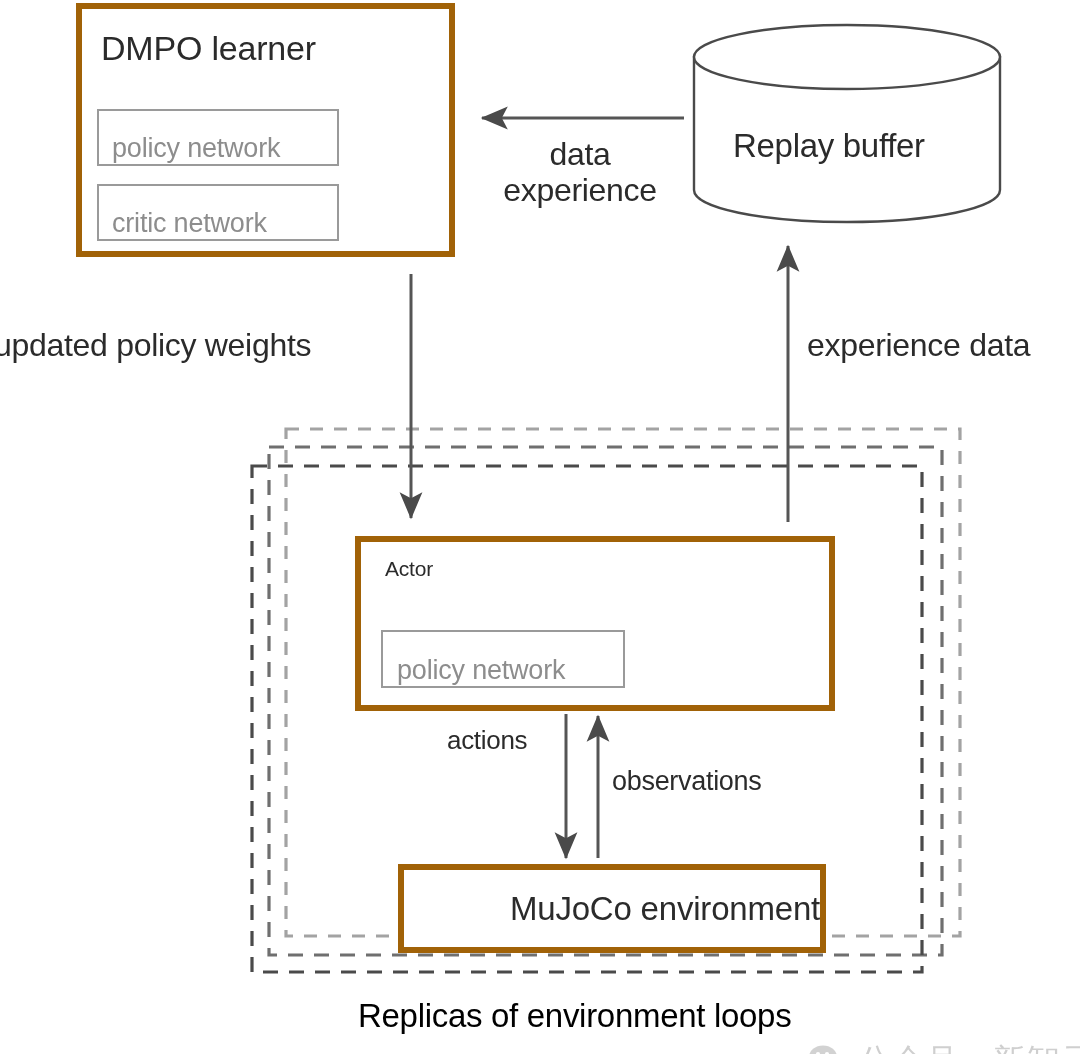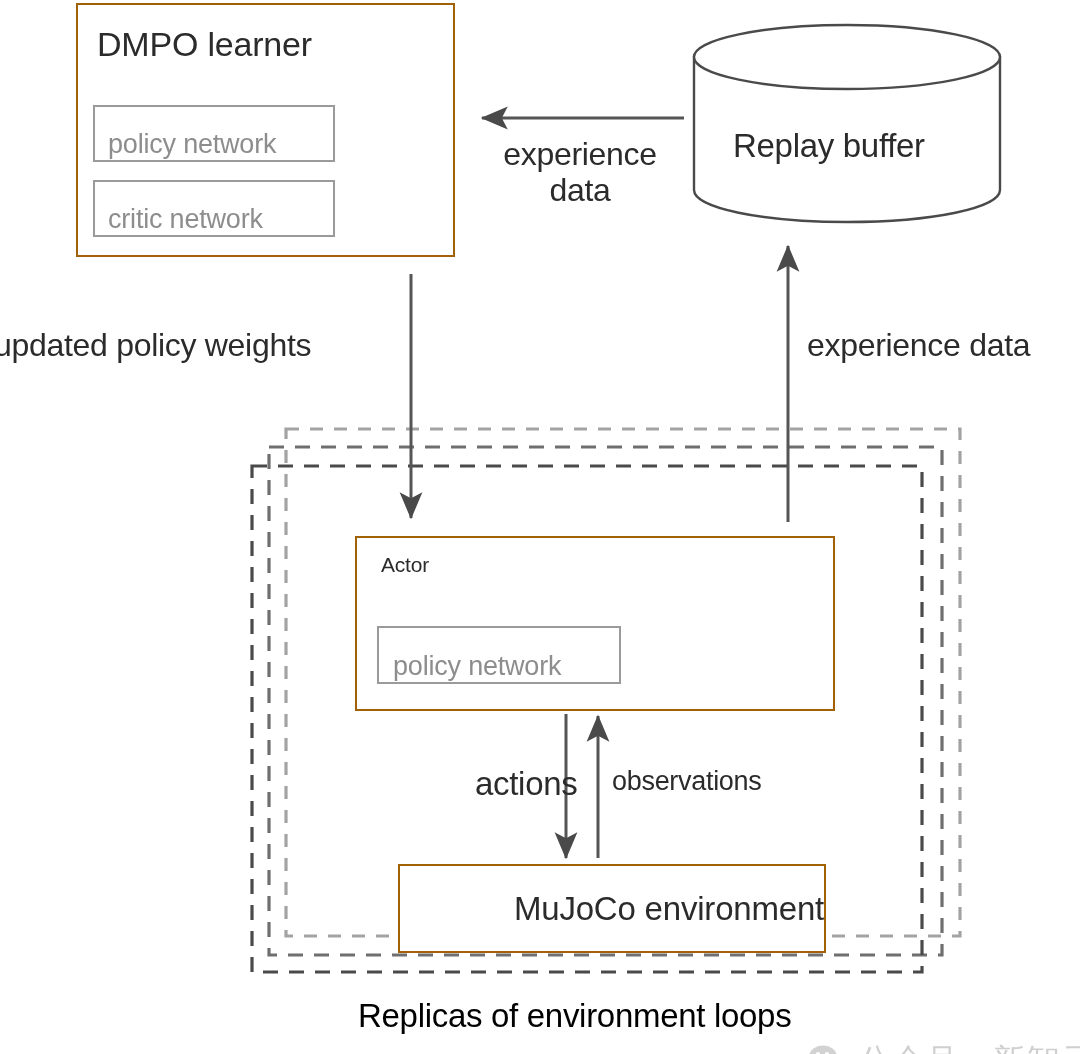--- a/index.html
+++ b/index.html
@@ -25,21 +25,21 @@
     width: 1080px;
     height: 1054px;
     pointer-events: none;
   }
   .node-box {
     position: absolute;
     box-sizing: border-box;
     background: #ffffff;
   }
   .outer-box {
-    border: 2px solid #a16207;
+    border: 6px solid #a16207;
   }
   .inner-box {
     border: 2px solid #9a9a9a;
     display: flex;
     align-items: flex-end;
   }
   .box-title {
     position: absolute;
     color: #2b2b2b;
     white-space: nowrap;
@@ -123,29 +123,29 @@
     </div>
 
     <div class="node-box inner-box" style="left:15px; top:175px; width:242px; height:57px;">
       <span class="inner-label" style="font-size:27px; margin-left:13px;">critic network</span>
     </div>
   </div>
 
   <div class="cyl-label" style="left:733px; top:127px; font-size:33px;">Replay buffer</div>
 
   <div class="edge-label" style="left:482px; top:137px; width:196px; text-align:center; font-size:32px;">
+    <div>data</div>
     <div>experience</div>
-    <div>data</div>
   </div>
 
   <div class="edge-label" style="left:-6px; top:328px; font-size:32px;">updated policy weights</div>
 
   <div class="edge-label" style="left:807px; top:328px; font-size:32px;">experience data</div>
 
-  <div class="edge-label" style="left:447px; top:766px; font-size:33px;margin-left:28px;">actions</div>
+  <div class="edge-label" style="left:447px; top:726px; font-size:26px;">actions</div>
 
   <div class="edge-label" style="left:612px; top:766px; font-size:27px;">observations</div>
 
   <div class="node-box outer-box" style="left:355px; top:536px; width:480px; height:175px;">
     <div class="box-title" style="left:24px; top:15px; font-size:21px;">Actor</div>
 
     <div class="node-box inner-box" style="left:20px; top:88px; width:244px; height:58px;">
       <span class="inner-label" style="font-size:27px; margin-left:14px;">policy network</span>
     </div>
   </div>

